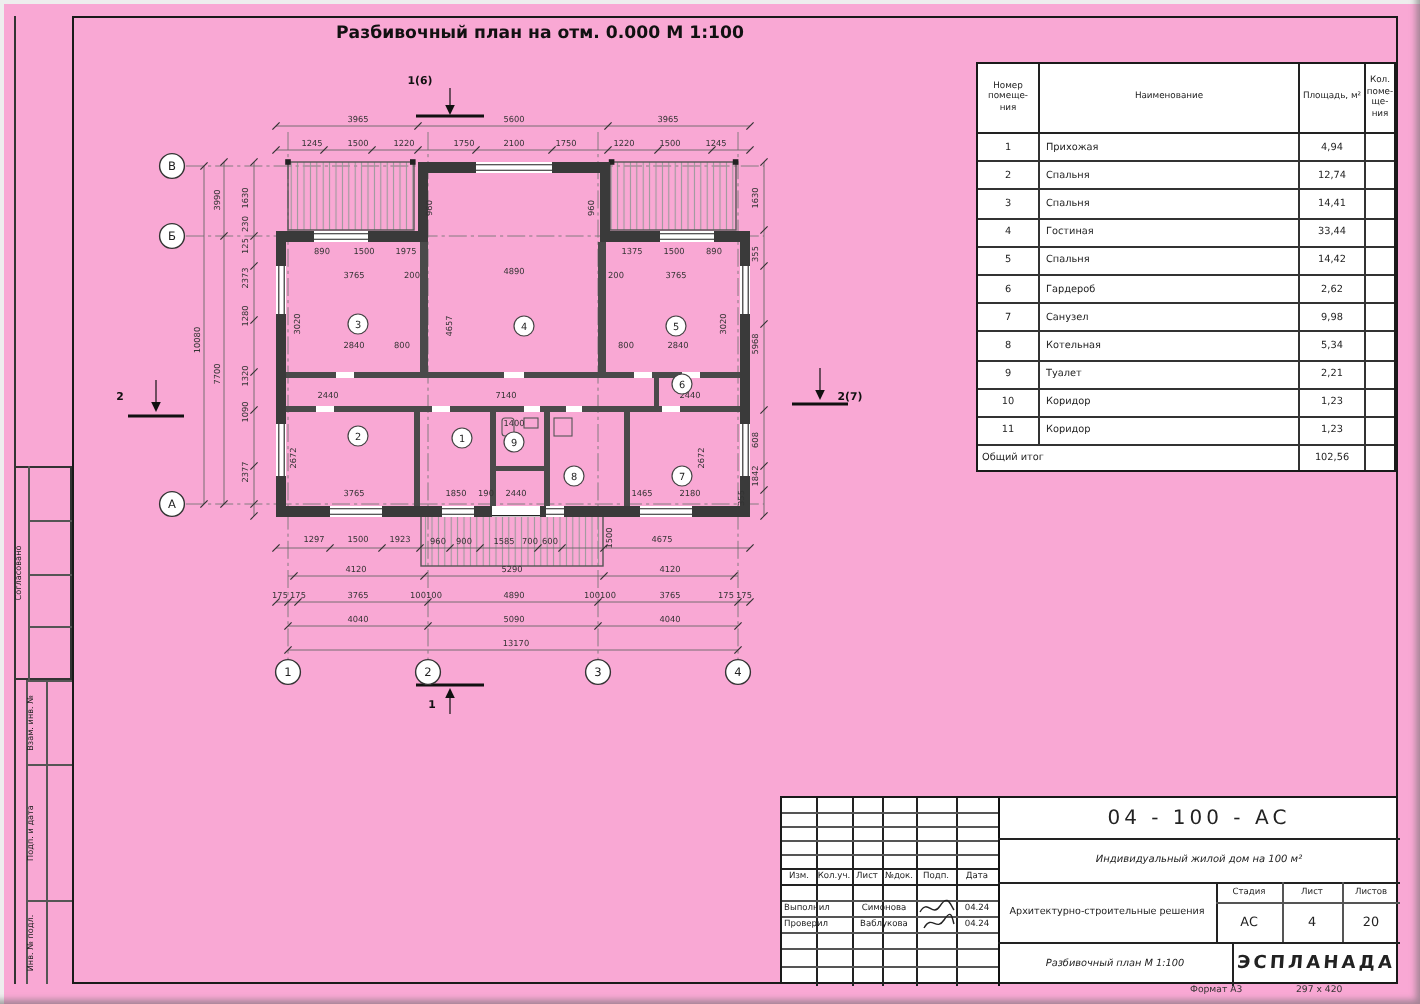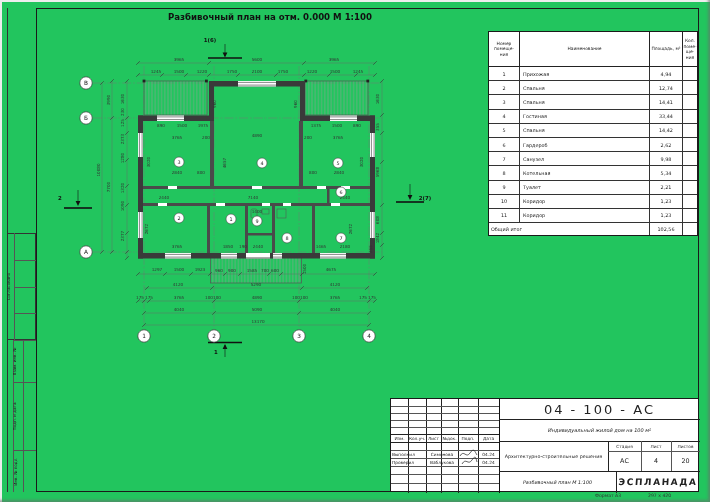--- a/index.html
+++ b/index.html
@@ -1,16 +1,16 @@
 <!DOCTYPE html>
 <html><head>
 <meta charset="utf-8">
 <style>
   html,body{margin:0;padding:0;background:#e8e8e8;}
-  .sheet{position:relative;width:710px;height:502px;background:#22c55e;overflow:hidden;
+  .sheet{position:relative;width:710px;height:502px;background:#f9a8d4;overflow:hidden;
          font-family:"DejaVu Sans",sans-serif;color:#222;
          box-shadow:inset -4px -4px 3px -2px rgba(110,110,110,.6), inset 2px 2px 0 #eee;}
   .abs{position:absolute;}
   .vl{position:absolute;width:1px;background:#222;}
   .hl{position:absolute;height:1px;background:#222;}
   .frame{position:absolute;left:36px;top:8px;width:663px;height:484px;border:1.4px solid #1a1a1a;box-sizing:border-box;}
   .strip{position:absolute;left:7px;top:8px;width:29px;height:484px;border-left:1px solid #333;box-sizing:border-box;}
   .rot{transform:rotate(-90deg);transform-origin:center;white-space:nowrap;}
   .striplabel{position:absolute;font-size:4.1px;color:#222;display:flex;align-items:center;justify-content:center;}
   .sheet-title{position:absolute;left:120px;top:12px;width:300px;text-align:center;font-size:8.6px;font-weight:600;color:#111;}
@@ -202,21 +202,21 @@
     </div>
 
     <div class="hl" style="left:108px;top:20px;width:201px;"></div>
     <div class="hl" style="left:108px;top:42px;width:201px;"></div>
     <div class="hl" style="left:108px;top:72px;width:201px;"></div>
     <div class="vl" style="left:217px;top:42px;height:30px;"></div>
     <div class="vl" style="left:250px;top:42px;height:30px;background:#555;"></div>
     <div class="vl" style="left:280px;top:42px;height:30px;background:#555;"></div>
     <div class="hl" style="left:217px;top:52px;width:92px;background:#555;"></div>
     <div class="vl" style="left:225px;top:72px;height:22px;"></div>
-    <div class="tb-txt" style="left:108px;top:0;width:201px;height:20px;font-size:13px;letter-spacing:2px;">04 - 100 - АС</div>
+    <div class="tb-txt" style="left:108px;top:0;width:201px;height:20px;font-size:10px;letter-spacing:2px;">04 - 100 - АС</div>
     <div class="tb-txt" style="left:108px;top:20px;width:201px;height:22px;font-size:5px;font-style:italic;">Индивидуальный жилой дом на 100 м²</div>
     <div class="tb-txt" style="left:108px;top:42px;width:109px;height:30px;font-size:4.8px;padding:0 4px;box-sizing:border-box;">Архитектурно-строительные решения</div>
     <div class="tb-txt" style="left:217px;top:42px;width:33px;height:10px;">Стадия</div>
     <div class="tb-txt" style="left:250px;top:42px;width:30px;height:10px;">Лист</div>
     <div class="tb-txt" style="left:280px;top:42px;width:29px;height:10px;">Листов</div>
     <div class="tb-txt" style="left:217px;top:52px;width:33px;height:20px;font-size:6.4px;">АС</div>
     <div class="tb-txt" style="left:250px;top:52px;width:30px;height:20px;font-size:6.4px;">4</div>
     <div class="tb-txt" style="left:280px;top:52px;width:29px;height:20px;font-size:6.4px;">20</div>
     <div class="tb-txt" style="left:108px;top:72px;width:117px;height:22px;font-size:4.9px;font-style:italic;">Разбивочный план М 1:100</div>
     <div class="tb-txt logo" style="left:225px;top:72px;width:84px;height:22px;">ЭСПЛАНАДА</div>

